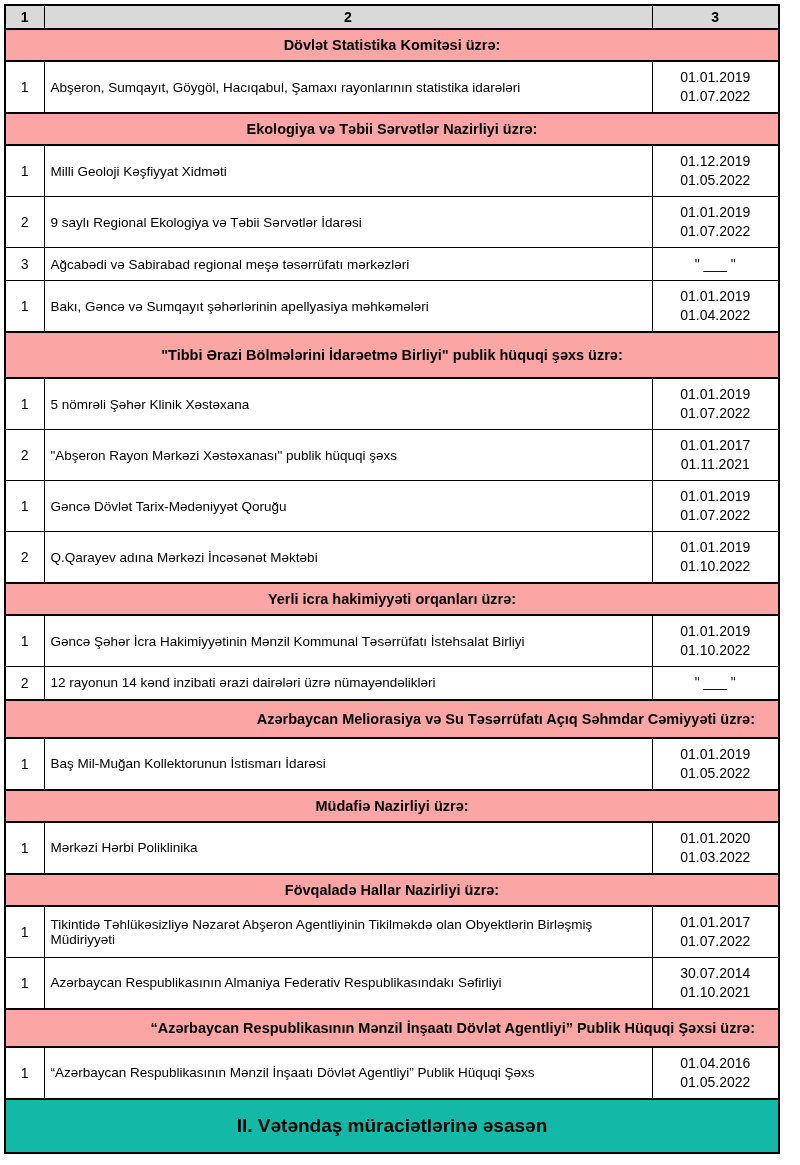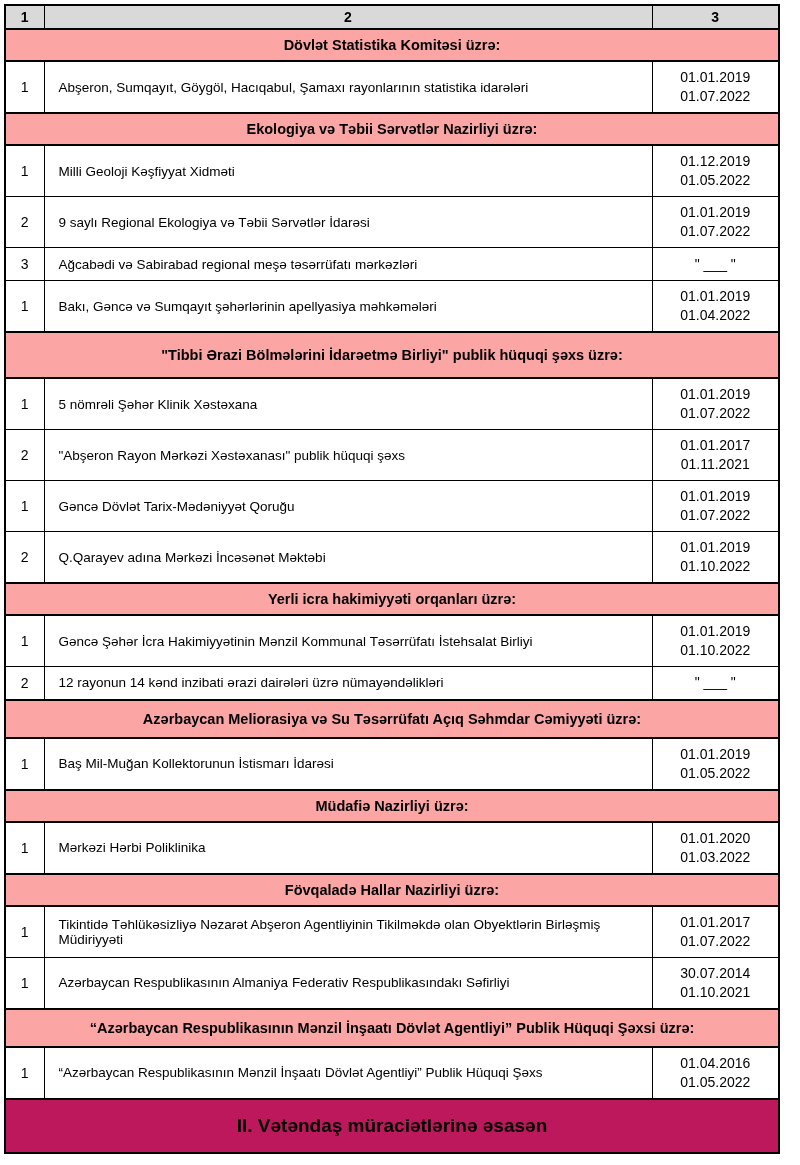--- a/index.html
+++ b/index.html
@@ -41,39 +41,39 @@
   tr.section td {
     background: #fca5a5;
     font-weight: bold;
     text-align: center;
     font-size: 14.5px;
     padding: 7px 6px;
     border-top: 2px solid #000;
     border-bottom: 2px solid #000;
   }
   tr.section.tall td   { padding: 14px 6px; }
-  tr.section.medium td { padding: 10px 15px; }
+  tr.section.medium td { padding: 10px 23px; text-align: right; }
   tr.item { height: 33px; }
   tr.item td.num {
     text-align: center;
     font-size: 14px;
   }
   tr.item td.name {
     font-size: 13.5px;
-    padding: 3px 14px;
+    padding: 3px 6px;
     text-align: left;
   }
   tr.item td.dates {
     text-align: center;
     font-size: 14px;
     line-height: 19px;
     padding: 6px 4px;
   }
   tr.title td {
-    background: #be185d;
+    background: #14b8a6;
     font-weight: bold;
     text-align: center;
     font-size: 19px;
     padding: 15px 6px;
     border-top: 2px solid #000;
     border-bottom: 2px solid #000;
   }
 </style>
 </head>
 <body>

